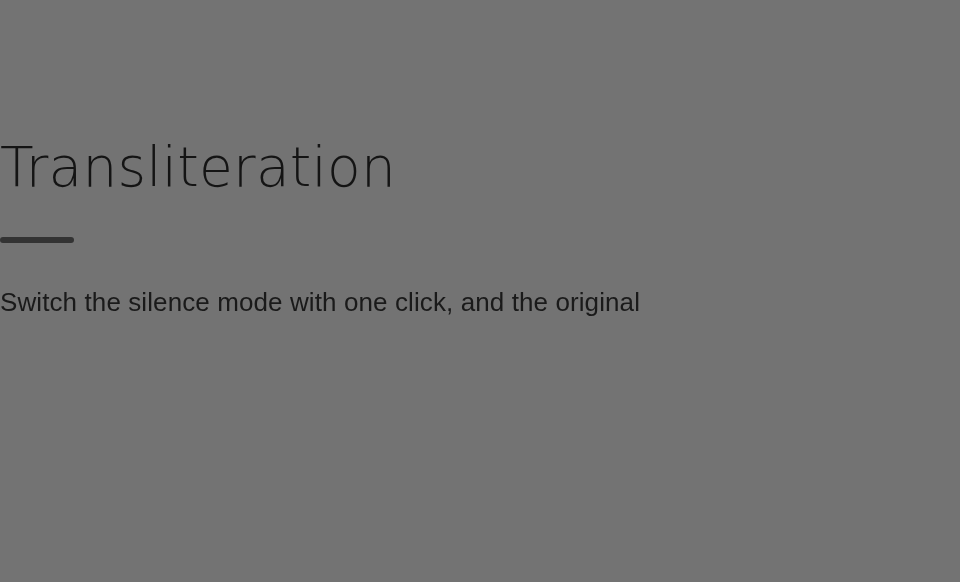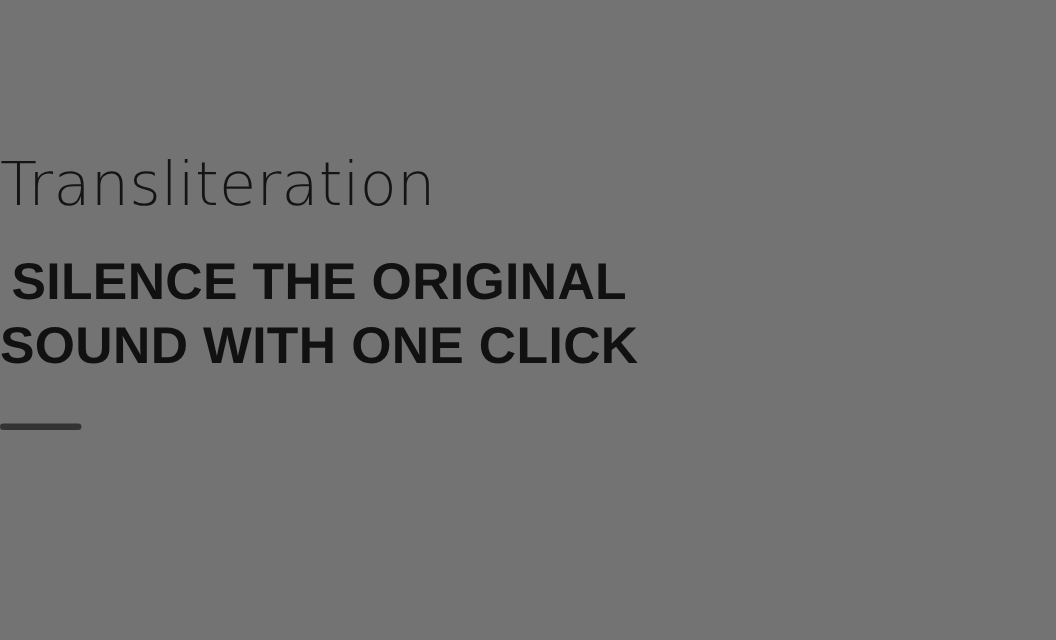--- a/index.html
+++ b/index.html
@@ -84,23 +84,20 @@
     white-space: nowrap;
   }
 </style>
 </head>
 <body>
 
 <div class="promo-panel">
 
   <h1 class="eyebrow-title">Transliteration</h1>
 
-  <h2 class="headline">
-    <span class="headline-line">SILENCE THE ORIGINAL</span>
-    <span class="headline-line">SOUND WITH ONE CLICK</span>
-  </h2>
 
   <div class="divider"></div>
 
   <p class="subcopy">
+    <span class="subcopy-line">Switch the silence mode with one click, and the original</span>
   </p>
 
 </div>
 
 </body></html>

